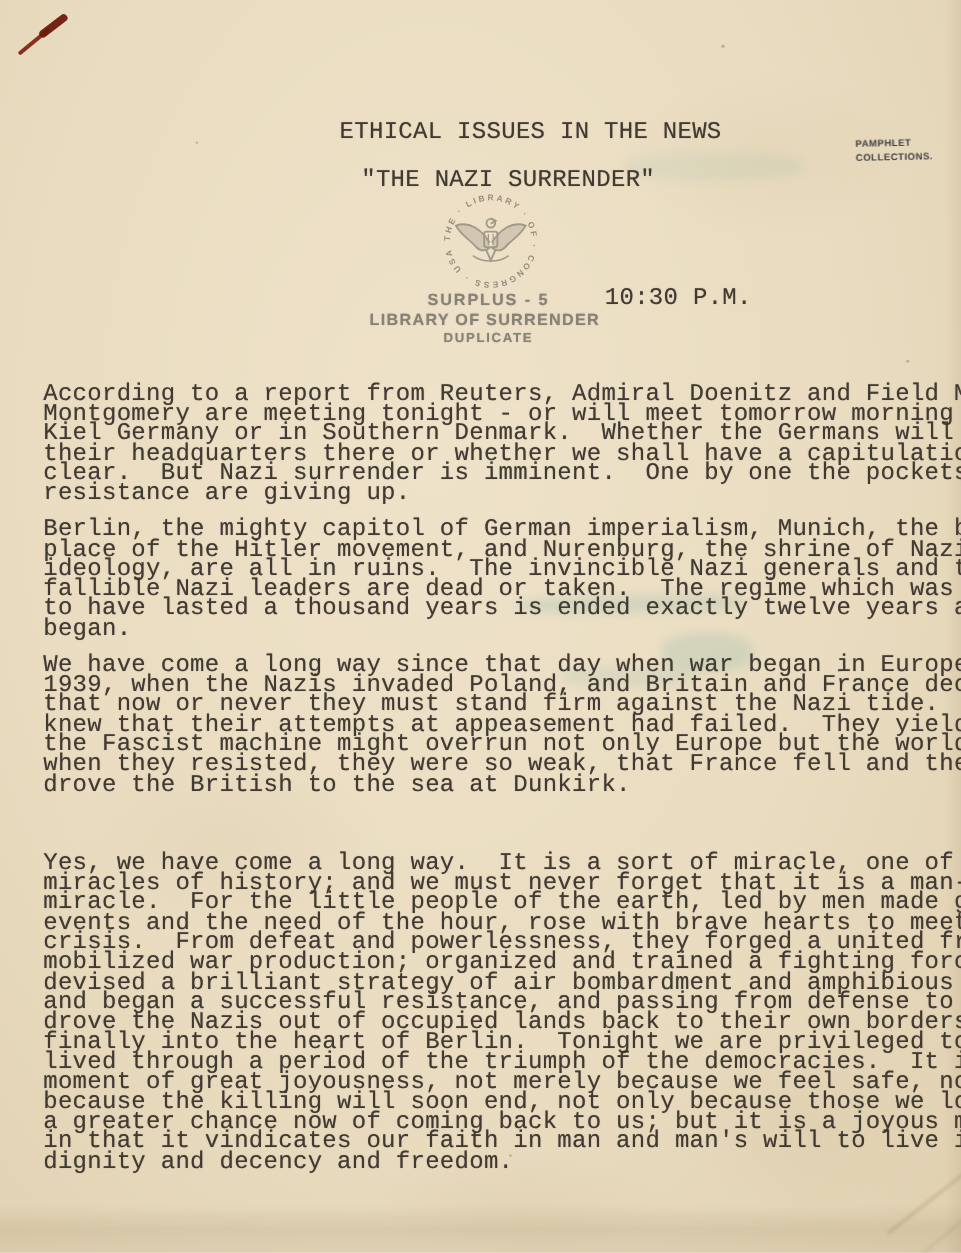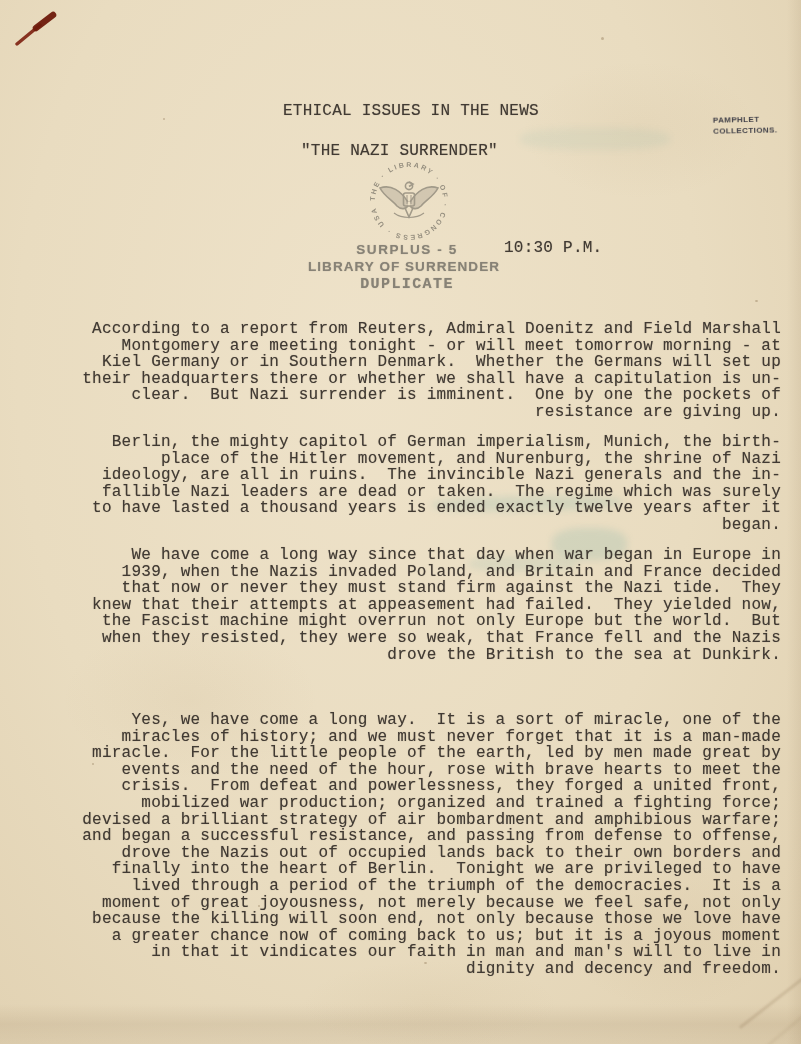--- a/index.html
+++ b/index.html
@@ -5,39 +5,38 @@
   html,body{margin:0;padding:0;}
   body{
     width:801px;height:1044px;position:relative;overflow:hidden;
     background:radial-gradient(ellipse at 45% 35%, #eee2c9 0%, #e9dcc0 55%, #e0d0b0 100%);
     font-family:"Liberation Mono","DejaVu Sans Mono",monospace;
   }
   .abs{position:absolute;}
   
   .type{
     color:rgba(58,51,45,0.92);
-    font-size:16px;letter-spacing:0.24px;line-height:16.6px;
+    font-size:20px;letter-spacing:0.24px;line-height:16.6px;
     text-shadow:0 0 0.8px rgba(75,66,58,0.55);
     white-space:pre;
-    text-align:right;
   }
   .para{left:36px;width:745px;}
   #title{left:283px;top:103px;}
   #subtitle{left:301px;top:143px;}
   #byline{left:504px;top:206px;line-height:17.2px;}
   
   .stamp-gray{
     font-family:"Liberation Sans","DejaVu Sans",sans-serif;
     font-weight:bold;color:rgba(133,128,116,0.95);
     text-shadow:0 0 1px rgba(133,128,116,0.6);
     filter:blur(0.2px);
   }
   #surplus{left:309px;top:242px;width:196px;text-align:center;font-size:13.5px;letter-spacing:1.6px;}
   #loc-line{left:308px;top:259px;font-size:13.5px;letter-spacing:1.05px;white-space:nowrap;}
-  #duplicate{left:309px;top:276px;width:196px;text-align:center;font-size:15px;letter-spacing:1.4px;font-family:Liberation Mono, monospace;}
+  #duplicate{left:309px;top:276px;width:196px;text-align:center;font-size:11px;letter-spacing:1.4px;}
   
   #pamphlet{
     left:713px;top:115px;width:70px;
     font-family:"Liberation Sans","DejaVu Sans",sans-serif;
     font-weight:bold;font-size:8px;line-height:10.5px;letter-spacing:0.4px;
     color:rgba(44,45,58,0.9);transform:rotate(-1.2deg);
     filter:blur(0.35px);
   }
   
   #seal{left:363px;top:155px;width:92px;height:92px;filter:blur(0.35px);opacity:0.85;}

